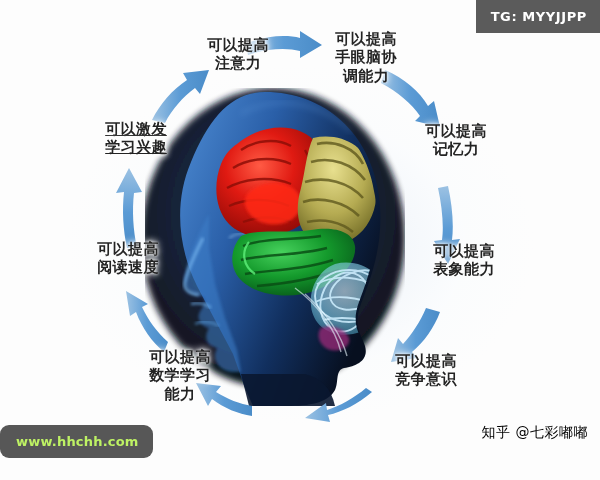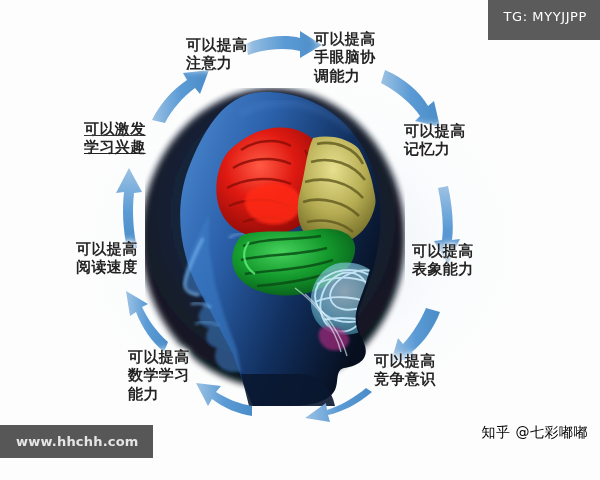--- a/index.html
+++ b/index.html
@@ -46,21 +46,21 @@
     inset: 0;
   }
   #arrows svg { display: block; width: 600px; height: 480px; }
 
   
   .label {
     position: absolute;
     color: #232323;
     font-size: 15px;
     line-height: 1.22;
-    text-align: left;
+    text-align: center;
     white-space: pre;
     font-weight: 600;
     letter-spacing: 0.4px;
     text-shadow: 0 0 3px #ffffff, 0 0 6px #ffffff, 0 0 9px #ffffff;
   }
 
   .l-attention   { left: 186px; top: 36px;  width: 104px; }
   .l-coord       { left: 314px; top: 30px;  width: 104px; }
   .l-memory      { left: 404px; top: 122px; width: 104px; }
   .l-imagery     { left: 412px; top: 242px; width: 104px; }
@@ -71,34 +71,35 @@
   .l-interest    { left: 84px;  top: 120px; width: 104px; text-decoration: underline; }
 
   
   #tg-badge {
     position: absolute;
     right: 0px;
     top: 0px;
     background: #5b5b5b;
     color: #ffffff;
     font-size: 13px;
-    font-weight: 400;
+    font-weight: 700;
     letter-spacing: 0.6px;
-    padding: 9px 13px 16px 15px;
+    padding: 9px 13px 9px 15px;
   }
   #site-badge {
     position: absolute;
     left: 0px;
     bottom: 22px;
     background: #575757;
-    color: #e5e5e5;
+    color: #bef264;
     font-size: 13px;
     font-weight: 600;
     letter-spacing: 0.2px;
     padding: 9px 14px 9px 16px;
+    border-radius: 9px;
   }
   #zhihu {
     position: absolute;
     right: 12px;
     bottom: 38px;
     color: #000000;
     font-size: 14px;
     letter-spacing: 0.5px;
     white-space: pre;
     margin-top: 12px;

